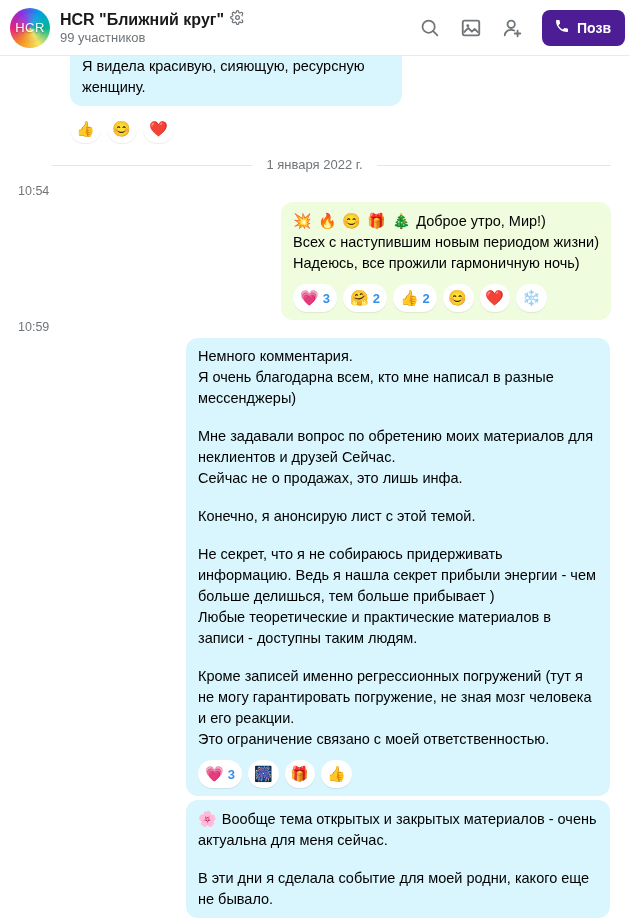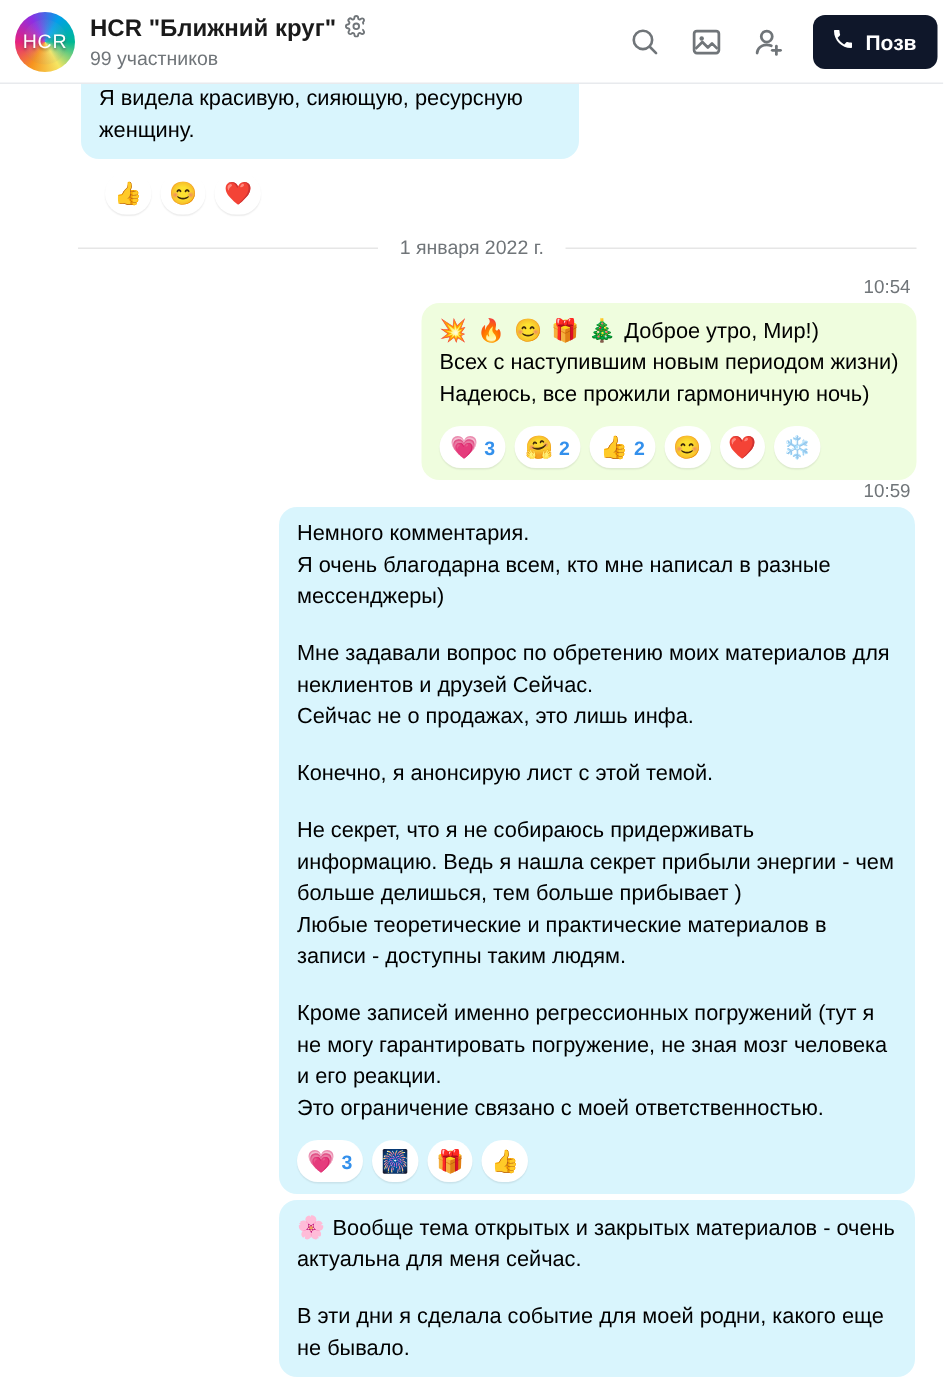--- a/index.html
+++ b/index.html
@@ -85,21 +85,21 @@
     margin-right: 8px;
   }
   .hicon {
     width: 26px; height: 26px;
     display: flex; align-items: center; justify-content: center;
     cursor: pointer;
   }
   .call-btn {
     height: 36px;
     border-radius: 8px;
-    background: #0f172a;
+    background: #4c1d95;
     color: #ffffff;
     display: flex;
     align-items: center;
     gap: 7px;
     padding: 0 14px 0 12px;
     font-size: 14px;
     font-weight: bold;
     white-space: nowrap;
     border: none;
     cursor: pointer;
@@ -130,21 +130,21 @@
     word-wrap: break-word;
   }
   .bubble.in { background: #d9f5fd; }
   .bubble.out { background: #effdde; }
 
   .bubble p { margin: 0; }
   .bubble p.gap { margin-top: 17px; }
 
   
   .top-partial {
-    margin-left: 36px;
+    margin-left: 52px;
     width: 332px;
     background: #d9f5fd;
     border-radius: 0 0 12px 12px;
     padding: 0 12px 8px 12px;
     color: #000000;
     font-size: 14.5px;
     line-height: 21px;
     margin-top: 0;
   }
 
@@ -197,21 +197,21 @@
   }
   .date-divider .label {
     position: relative;
     background: #ffffff;
     padding: 0 14px;
     font-size: 13px;
     color: #707579;
   }
 
   .ts-right {
-    text-align: right;
+    text-align: left;
     font-size: 12.5px;
     color: #707579;
     padding-right: 4px;
     margin-bottom: 4px;
   }
 
   .out-wrap { width: 100%; display: flex; justify-content: flex-end; }
   .out-bubble { max-width: 404px; }
   .in-wrap { margin-left: 168px; }
   .in-bubble { width: 424px; }

